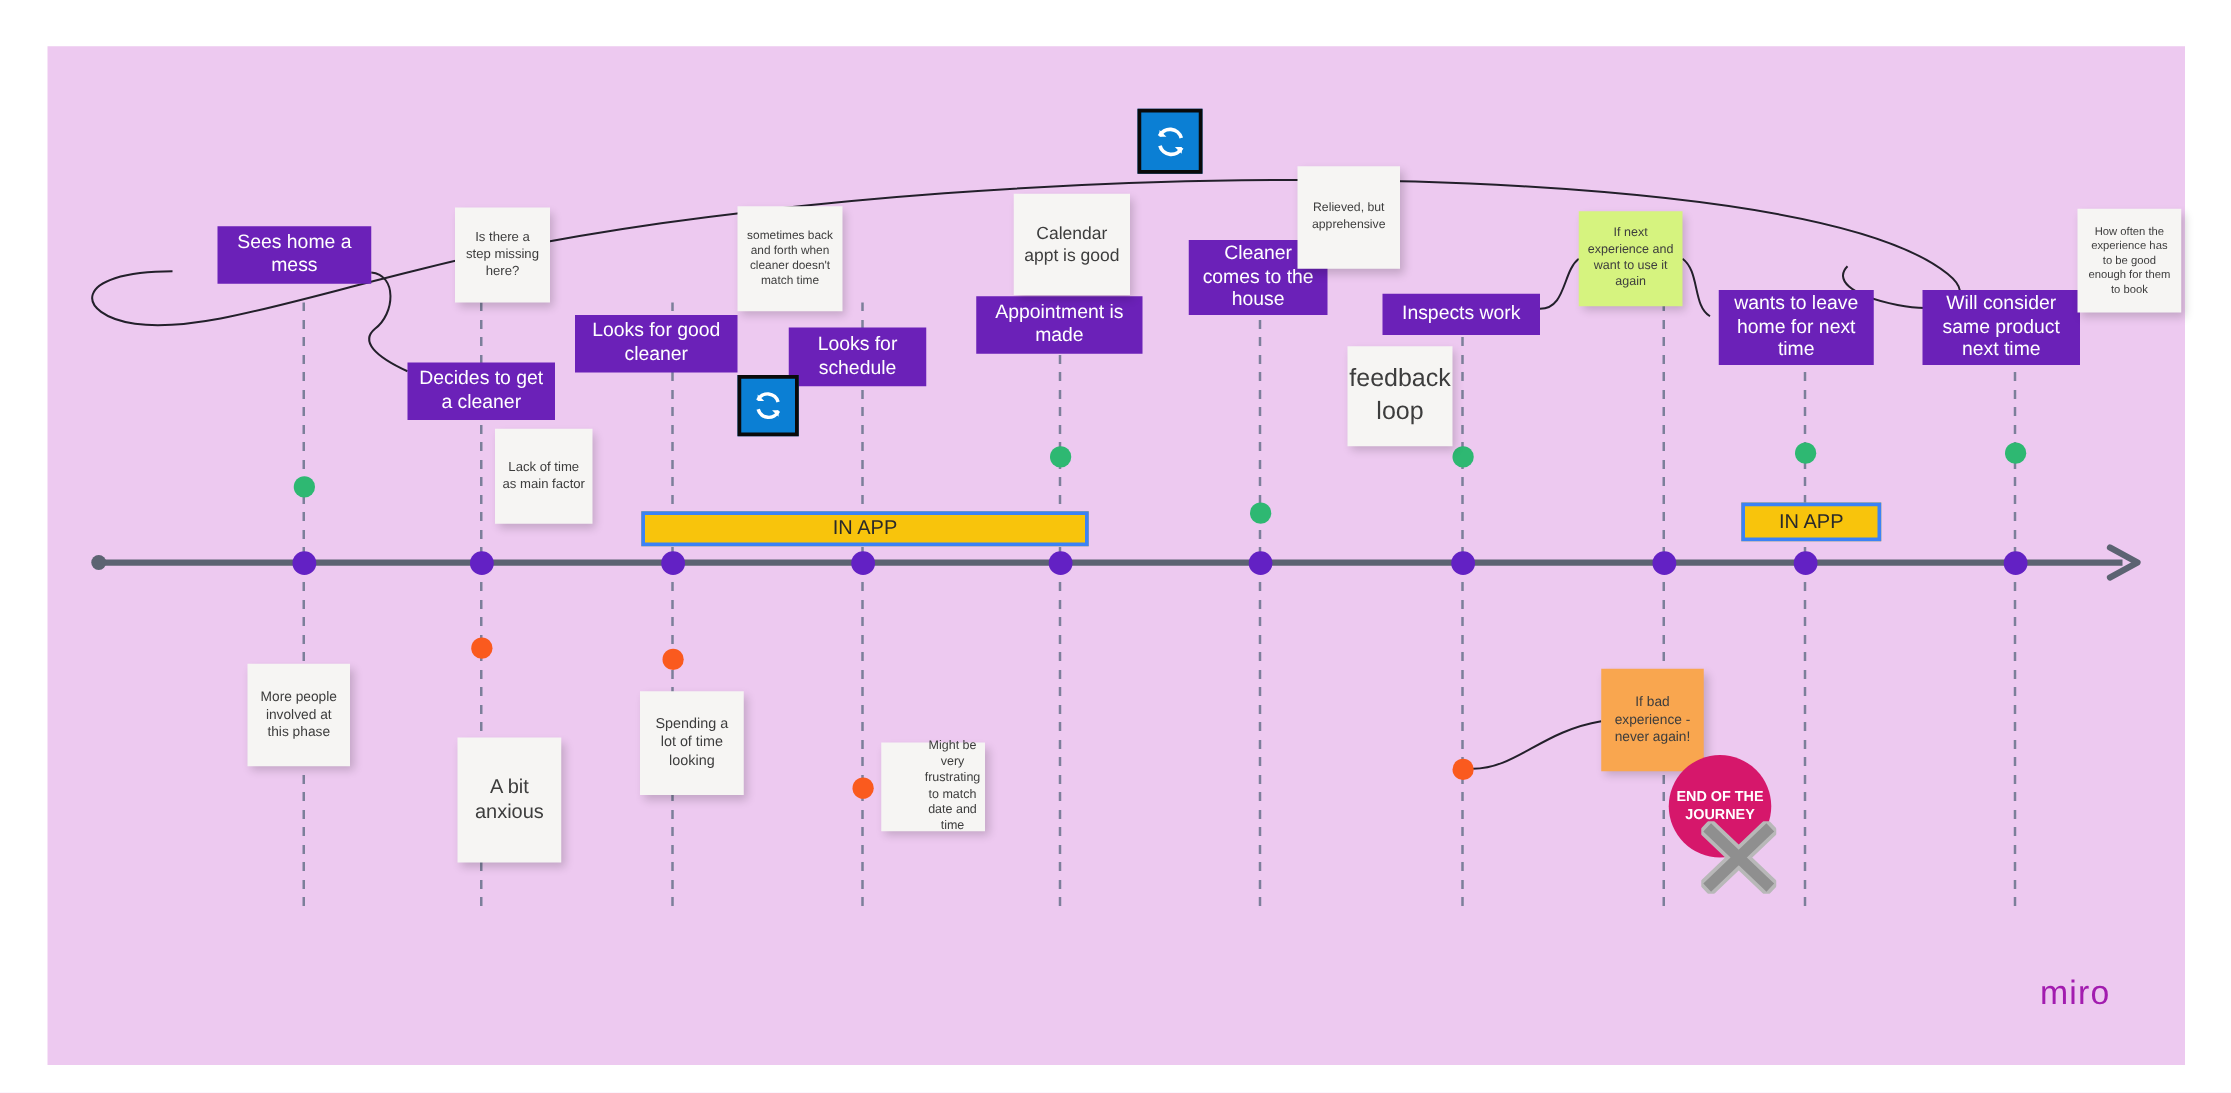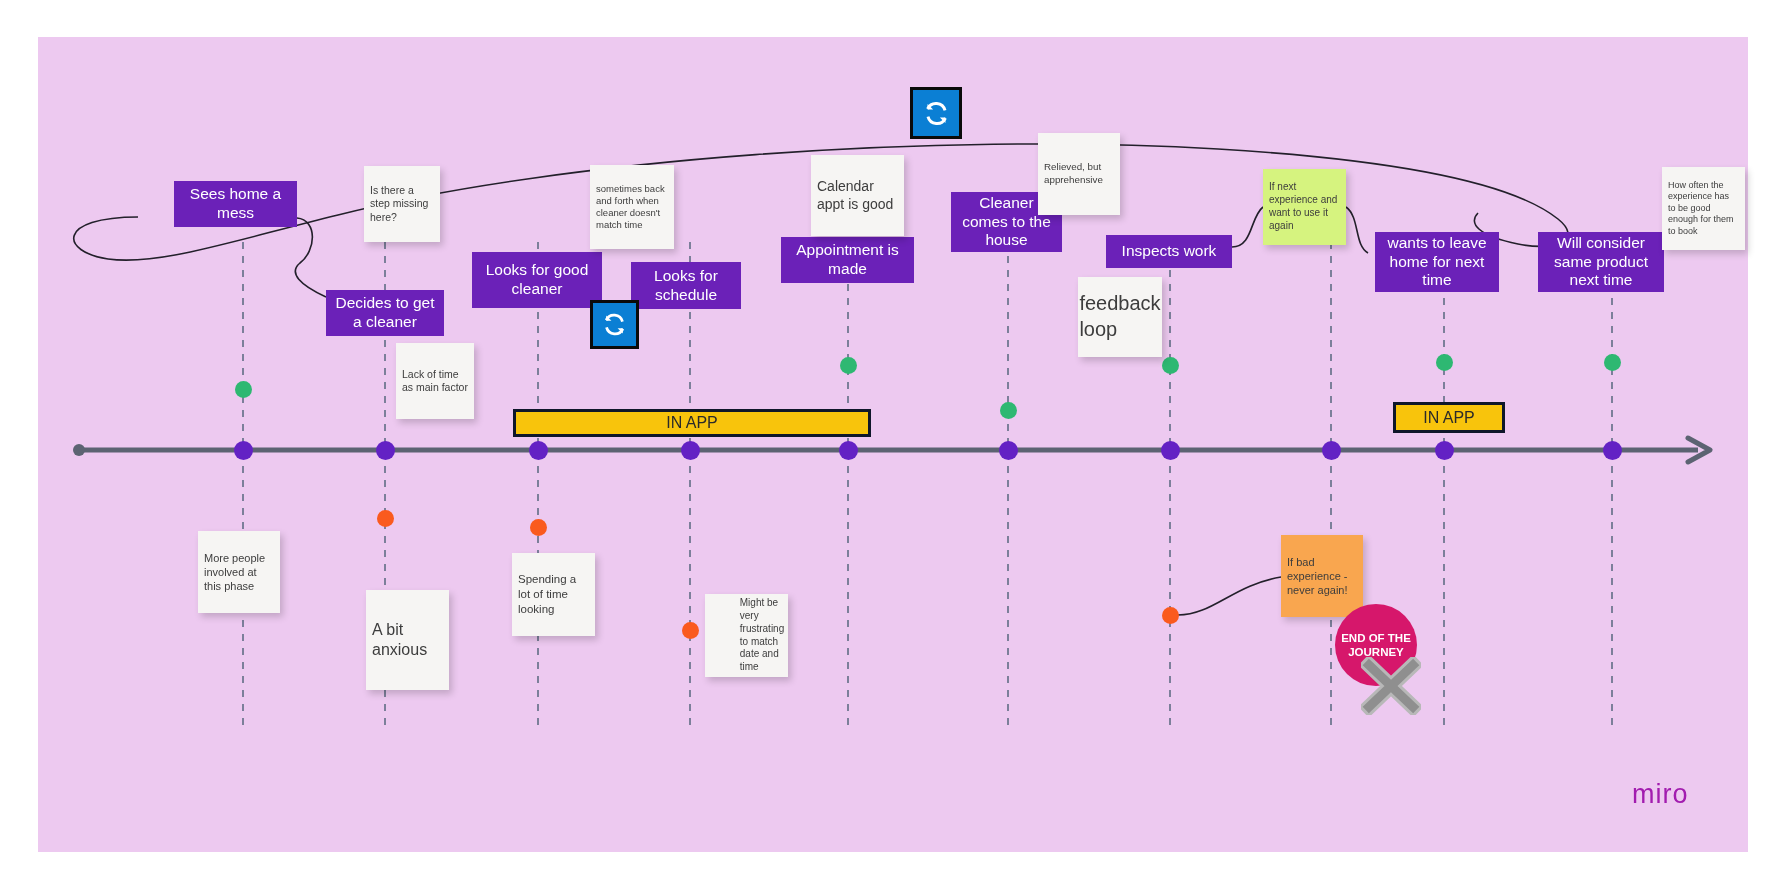--- a/index.html
+++ b/index.html
@@ -6,25 +6,25 @@
   body{font-family:"Liberation Sans", sans-serif;}
   #board{position:relative;width:1785px;height:874px;background:#ffffff;overflow:hidden;}
   #canvas{position:absolute;left:38px;top:37px;width:1710px;height:815px;background:#edc9f0;}
   #svg-layer{position:absolute;left:0;top:0;width:1710px;height:815px;pointer-events:none;}
 
   .stage{position:absolute;background:#6b21b8;color:#fff;display:flex;align-items:center;
     justify-content:center;text-align:center;font-size:15.5px;line-height:1.22;
     padding:6px 8px;box-sizing:border-box;font-family:"Liberation Sans",sans-serif;}
 
   .note{position:absolute;background:#f6f5f3;color:#3d3d3d;display:flex;align-items:center;
-    justify-content:center;box-sizing:border-box;padding:5px 6px;
+    justify-content:center;text-align:center;box-sizing:border-box;padding:5px 6px;
     box-shadow:3px 4px 7px rgba(0,0,0,0.18);line-height:1.28;
     font-family:"Liberation Sans",sans-serif;}
 
-  .inapp{position:absolute;background:#f8c40c;border:3px solid #0f172a;color:#2a2a2a;
+  .inapp{position:absolute;background:#f8c40c;border:3px solid #3b82f6;color:#2a2a2a;
     display:flex;align-items:center;justify-content:center;font-size:16px;
     box-sizing:border-box;font-family:"Liberation Sans",sans-serif;}
 
   .node{position:absolute;width:19px;height:19px;border-radius:50%;background:#6321c4;}
   .dot-green{position:absolute;width:17px;height:17px;border-radius:50%;background:#2eb872;}
   .dot-orange{position:absolute;width:17px;height:17px;border-radius:50%;background:#fa5a1e;}
 
   .sync{position:absolute;background:#0b7fd4;border:3px solid #0a0a0a;display:flex;
     align-items:center;justify-content:center;}
 
@@ -97,21 +97,21 @@
         <div class="dot-orange" style="left: 1123.5px; top: 569.5px;"></div>
       </div>
 
     <div id="stages">
         <div class="stage" style="left: 136px; top: 144px; width: 123px; height: 46px;">
           <span>Sees home a mess</span>
         </div>
         <div class="stage" style="left: 288px; top: 253px; width: 118px; height: 46px;">
           <span>Decides to get a cleaner</span>
         </div>
-        <div class="stage" style="left: 434px; top: 215px; width: 130px; height: 56px;">
+        <div class="stage" style="left: 422px; top: 215px; width: 130px; height: 46px;">
           <span>Looks for good cleaner</span>
         </div>
         <div class="stage" style="left: 593px; top: 225px; width: 110px; height: 47px;">
           <span>Looks for schedule</span>
         </div>
         <div class="stage" style="left: 743px; top: 200px; width: 133px; height: 46px;">
           <span>Appointment is made</span>
         </div>
         <div class="stage" style="left: 913px; top: 155px; width: 111px; height: 60px;">
           <span>Cleaner comes to the house</span>
@@ -154,21 +154,21 @@
         </div>
         <div class="note" style="left: 160px; top: 494px; width: 82px; height: 82px; font-size: 11px; background: rgb(246, 245, 243);">
           <span>More people involved at this phase</span>
         </div>
         <div class="note" style="left: 328px; top: 553px; width: 83px; height: 100px; font-size: 16px; background: rgb(246, 245, 243);">
           <span>A bit anxious</span>
         </div>
         <div class="note" style="left: 474px; top: 516px; width: 83px; height: 83px; font-size: 11.5px; background: rgb(246, 245, 243);">
           <span>Spending a lot of time looking</span>
         </div>
-        <div class="note" style="left: 667px; top: 557px; width: 83px; height: 83px; font-size: 10px; background: rgb(246, 245, 243); padding-left: 37px;">
+        <div class="note" style="left: 667px; top: 557px; width: 83px; height: 71px; font-size: 10px; background: rgb(246, 245, 243); padding-left: 37px;">
           <span>Might be very frustrating to match date and time</span>
         </div>
         <div class="note" style="left: 1243px; top: 498px; width: 82px; height: 82px; font-size: 11px; background: rgb(249, 166, 79);">
           <span>If bad experience - never again!</span>
         </div>
       </div>
 
     <div id="inapps">
         <div class="inapp" style="left: 475px; top: 372px; width: 358px; height: 28px;">
           <span>IN APP</span>

